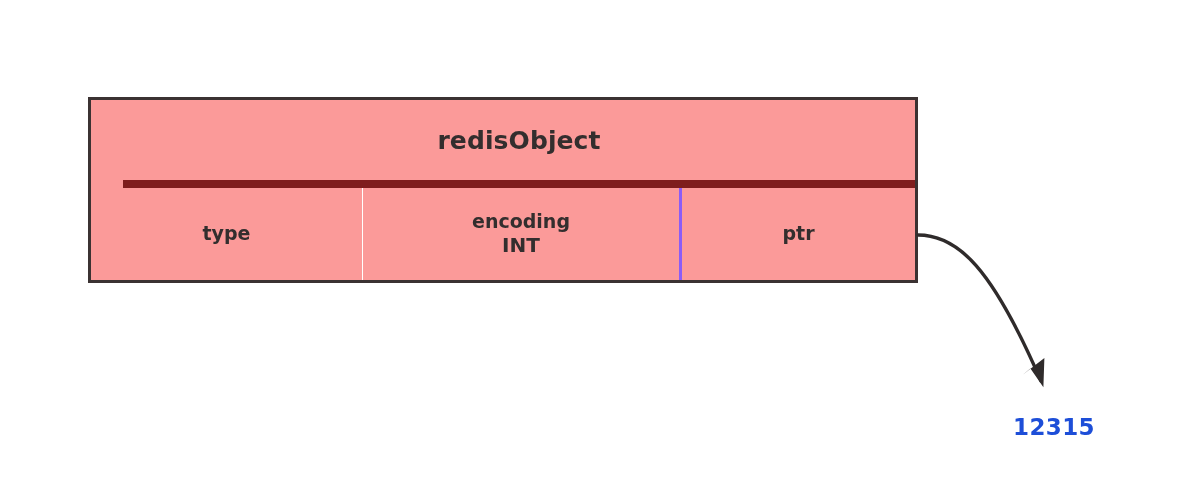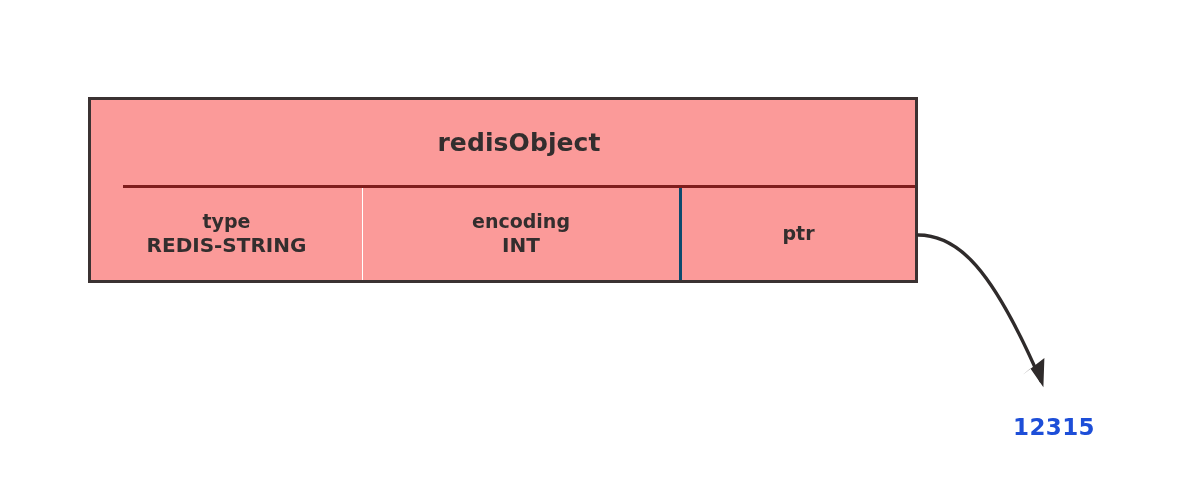--- a/index.html
+++ b/index.html
@@ -28,21 +28,21 @@
     box-sizing: border-box;
     border: 3px solid #3b3232;
     background: #fb9a99;
     display: flex;
     flex-direction: column;
   }
 
   .struct-title {
     flex: 0 0 88px;
     box-sizing: border-box;
-    border-bottom: 3px solid #7f1d1d;
+    border-bottom: 8px solid #7f1d1d;
     display: flex;
     align-items: center;
     justify-content: center;
     margin-left: 32px;
   }
   .struct-title-text {
     font-size: 25px;
     font-weight: bold;
     color: #332e2e;
     letter-spacing: 0.1px;
@@ -57,21 +57,21 @@
     box-sizing: border-box;
     display: flex;
     flex-direction: column;
     align-items: center;
     justify-content: center;
     color: #332e2e;
     text-align: center;
     line-height: 1.22;
   }
   .field-cell.c1 { width: 272px; border-right: 1px solid #ffffff; }
-  .field-cell.c2 { width: 319px; border-right: 3px solid #0c4a6e; }
+  .field-cell.c2 { width: 319px; border-right: 3px solid #8b5cf6; }
   .field-cell.c3 { flex: 1 1 auto; border-radius: 27px; }
 
   .field-name {
     font-size: 19px;
     font-weight: bold;
   }
   .field-value {
     font-size: 20px;
     font-weight: bold;
   }
@@ -108,21 +108,20 @@
   <div class="struct-box">
 
     <div class="struct-title">
       <span class="struct-title-text">redisObject</span>
     </div>
 
     <div class="struct-fields">
 
       <div class="field-cell c1">
         <span class="field-name">type</span>
-        <span class="field-value">REDIS-STRING</span>
       </div>
 
       <div class="field-cell c2">
         <span class="field-name">encoding</span>
         <span class="field-value">INT</span>
       </div>
 
       <div class="field-cell c3">
         <span class="field-name">ptr</span>
       </div>

